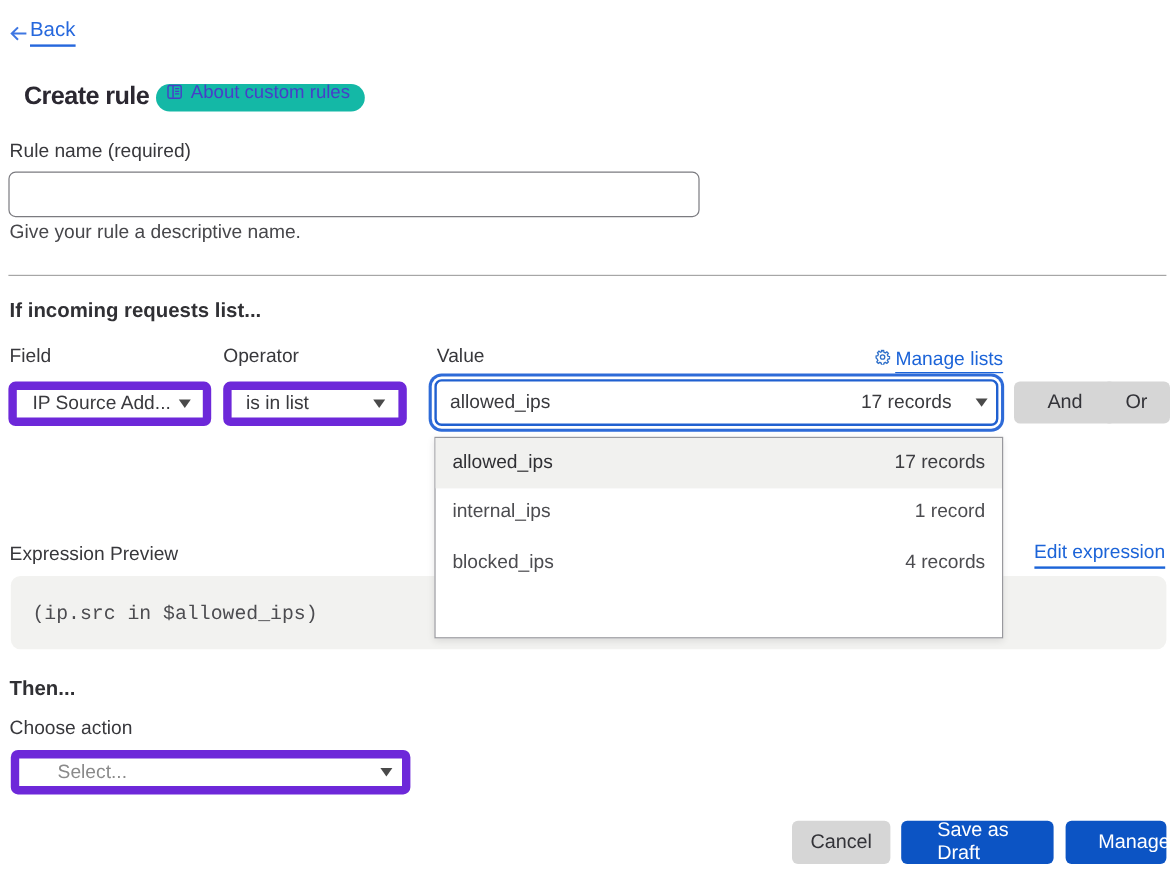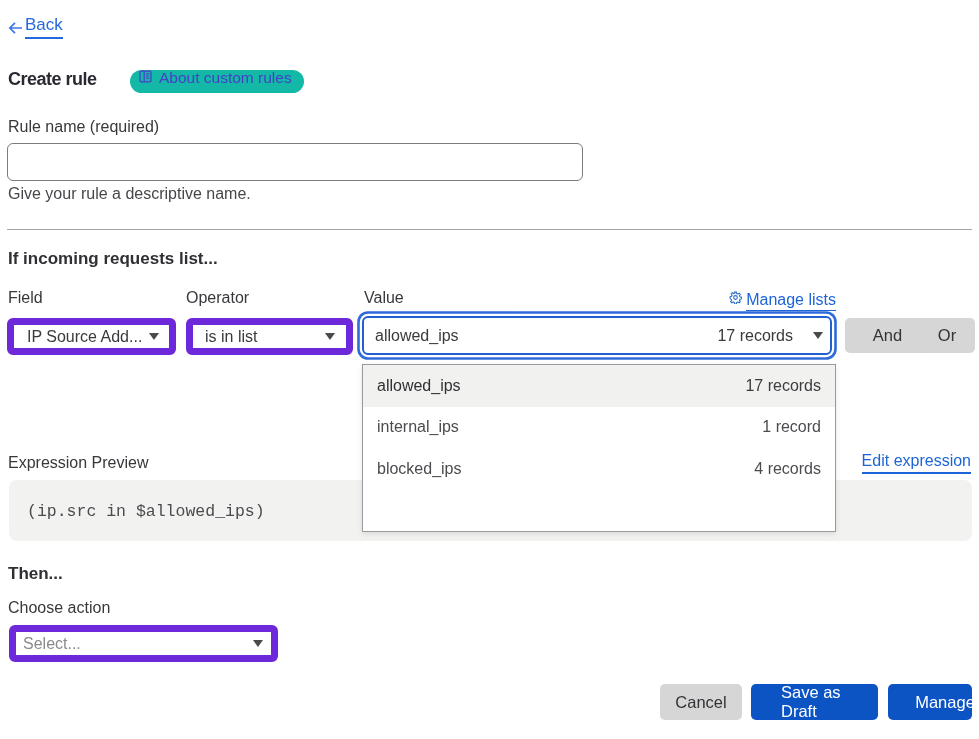--- a/index.html
+++ b/index.html
@@ -15,21 +15,21 @@
 </head>
 <body>
 
 <div class="abs" style="left:8px; top:16px; font-size:17px; color:#2668dd; display:flex; align-items:center;">
   <svg width="15" height="14" viewBox="0 0 15 14" style="margin-right:2px;">
     <path d="M14 7 H2 M7 1.8 L1.8 7 L7 12.2" fill="none" stroke="#3f77e2" stroke-width="1.7"></path>
   </svg>
   <span style="border-bottom:2px solid #2668dd; padding-bottom:4px;">Back</span>
 </div>
 
-<div class="abs" style="left:8px; top:70px; font-size:18px; font-weight:bold; color:#2b2831; letter-spacing:-0.5px;">Create rule</div>
+<div class="abs" style="left:20px; top:70px; font-size:21px; font-weight:bold; color:#2b2831; letter-spacing:-0.5px;">Create rule</div>
 <div class="abs" style="left:130px; top:70px; height:23px; background:#14b8a6; border-radius:12px; display:flex; align-items:flex-start; padding:0 12px 0 9px; color:#473ec8; font-size:15.5px;">
   <svg width="13" height="13" viewBox="0 0 13 13" style="margin-right:7px;">
     <rect x="1" y="1.2" width="11" height="10.6" rx="1.4" fill="none" stroke="#473ec8" stroke-width="1.2"></rect>
     <line x1="5.2" y1="1.5" x2="5.2" y2="11.5" stroke="#473ec8" stroke-width="1.2"></line>
     <line x1="6.9" y1="3.9" x2="10.3" y2="3.9" stroke="#473ec8" stroke-width="1"></line>
     <line x1="6.9" y1="6.1" x2="10.3" y2="6.1" stroke="#473ec8" stroke-width="1"></line>
     <line x1="6.9" y1="8.3" x2="10.3" y2="8.3" stroke="#473ec8" stroke-width="1"></line>
   </svg>
   About custom rules
 </div>
@@ -51,42 +51,42 @@
     <path fill="none" stroke="#2e6fc9" stroke-width="2" d="M10.4 2h3.2l.5 2.7a7.6 7.6 0 0 1 2.2 1l2.3-1.6 2.3 2.3-1.6 2.3a7.6 7.6 0 0 1 1 2.2l2.7.5v3.2l-2.7.5a7.6 7.6 0 0 1-1 2.2l1.6 2.3-2.3 2.3-2.3-1.6a7.6 7.6 0 0 1-2.2 1l-.5 2.7h-3.2l-.5-2.7a7.6 7.6 0 0 1-2.2-1l-2.3 1.6-2.3-2.3 1.6-2.3a7.6 7.6 0 0 1-1-2.2L2 13.6v-3.2l2.7-.5a7.6 7.6 0 0 1 1-2.2L4.1 5.4l2.3-2.3 2.3 1.6a7.6 7.6 0 0 1 2.2-1L10.4 2z"></path>
     <circle cx="12" cy="12" r="3.4" fill="none" stroke="#2e6fc9" stroke-width="2"></circle>
   </svg>
   <span style="border-bottom:1.5px solid #1c64d8; padding-bottom:2px;">Manage lists</span>
 </div>
 
 <div class="selbox" style="left:7px; top:318px; width:169px; padding:0 10px 0 13px;">
   <span>IP Source Add...</span>
   <span class="caret" style="margin-left:auto;"></span>
 </div>
-<div class="selbox" style="left:186px; top:318px; width:167px; padding:0 11px 0 12px;">
+<div class="selbox" style="left:186px; top:318px; width:153px; padding:0 11px 0 12px;">
   <span>is in list</span>
   <span class="caret" style="margin-left:auto;"></span>
 </div>
 
 <div class="abs" style="left:362px; top:316px; width:470px; height:39px; background:#fff; border:2px solid #2060d0; border-radius:6px; box-shadow:0 0 0 2.2px #fff, 0 0 0 4.8px #2e6bd8; display:flex; align-items:center; padding:0 7px 0 11px; font-size:16px; color:#3a3a3e;">
   <span>allowed_ips</span>
   <span style="margin-left:auto; margin-right:20px;">17 records</span>
   <span class="caret"></span>
 </div>
 
 <div class="gbtn" style="left:845px; top:318px; width:85px; height:35px;">And</div>
 <div class="gbtn" style="left:919px; top:318px; width:56px; height:35px;">Or</div>
 
 <div class="abs" style="left:8px; top:455px;">Expression Preview</div>
 <div class="abs" style="right:8px; top:453px; color:#1c64d8;"><span style="border-bottom:2px solid #1c64d8; padding-bottom:3px; display:inline-block;">Edit expression</span></div>
 <div class="abs" style="left:9px; top:480px; width:963px; height:61px; background:#f2f2f0; border-radius:8px;"></div>
 <div class="abs" style="left:27px; top:504px; font-family:'Liberation Mono', monospace; font-size:16.5px; color:#4c4c50;">(ip.src in $allowed_ips)</div>
 
 <div class="abs" style="left:8px; top:565px; font-size:17px; font-weight:bold; color:#303034;">Then...</div>
 <div class="abs" style="left:8px; top:600px;">Choose action</div>
-<div class="selbox" style="left:9px; top:625px; width:269px; padding:0 8px 0 7px;">
+<div class="selbox" style="left:9px; top:625px; width:333px; padding:0 8px 0 32px;">
   <span style="color:#8a8a8a;">Select...</span>
   <span class="caret" style="margin-left:auto;"></span>
 </div>
 
 <div class="abs" style="left:362px; top:364px; width:474px; height:168px; background:#fff; border:1px solid #98989d; box-shadow:0 2px 6px rgba(0,0,0,0.10); z-index:5;">
   <div class="row" style="background:#f1f1ef;">
     <span style="color:#303034;">allowed_ips</span>
     <span style="margin-left:auto; color:#3d3d41;">17 records</span>
   </div>
   <div class="row">

